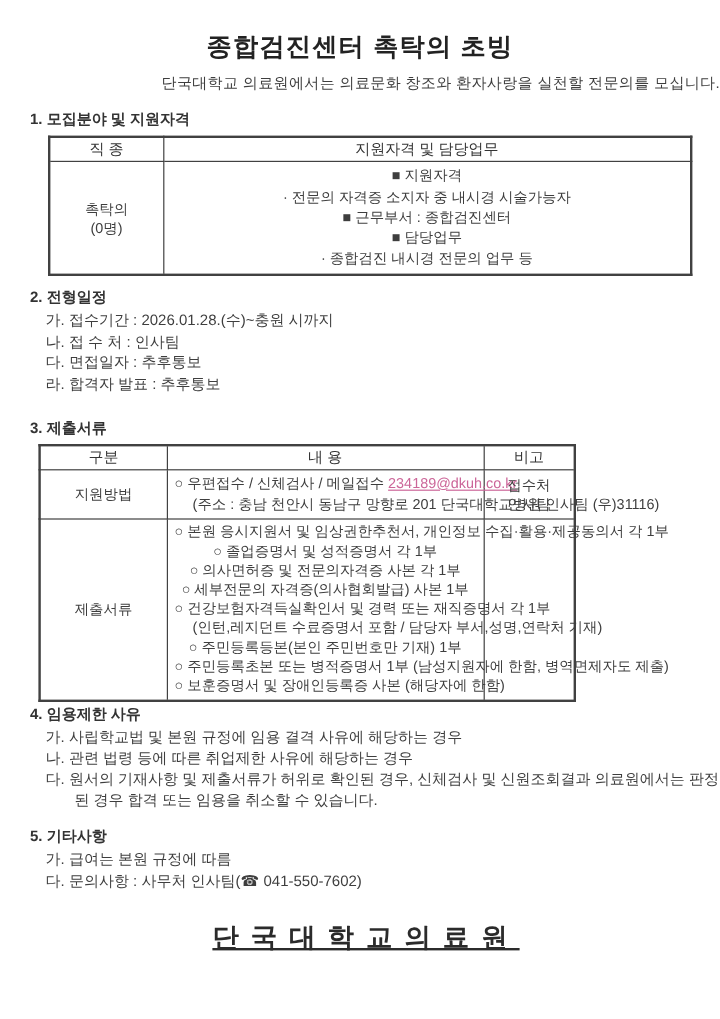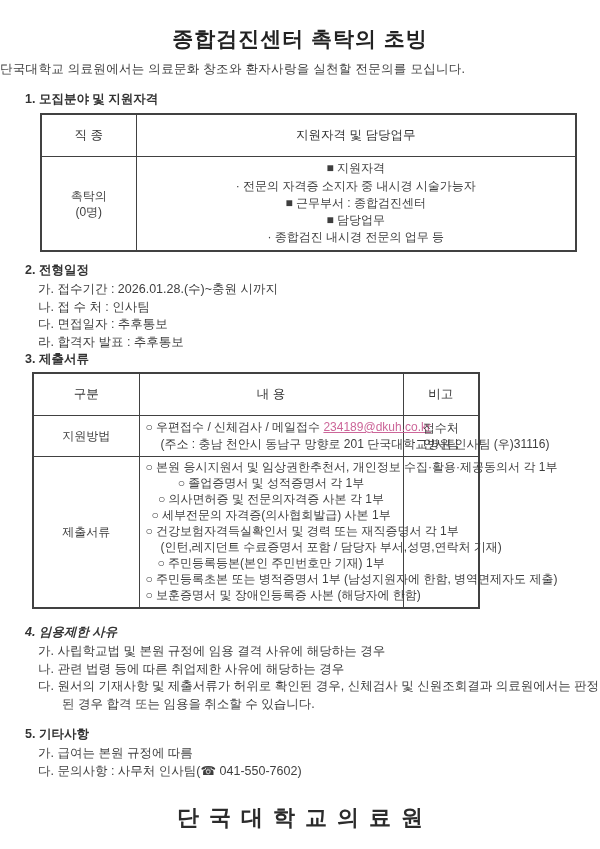--- a/index.html
+++ b/index.html
@@ -13,36 +13,36 @@
   .page { padding-top: 25px; }
 
   .title {
     text-align: center;
     font-size: 21px;
     font-weight: bold;
     color: #222222;
     letter-spacing: 1px;
   }
   .intro {
-    text-align: left;
+    text-align: right;
     margin-top: 8px;
     font-size: 12.5px;
     letter-spacing: 0.3px;
   }
 
   .sec-heading {
     margin-left: 25px;
     font-size: 12.5px;
     font-weight: bold;
     color: #333333;
   }
   .mt1 { margin-top: 13px; }
   .mt2 { margin-top: 10px; }
-  .mt3 { }
-  .mt4 { margin-top: 15px; font-style: italic; }
+  .mt3 { margin-top: 20px; }
+  .mt4 { margin-top: 2px; }
   .mt5 { margin-top: 13px; }
 
   .plain-list { margin-left: 38px; margin-top: 2px; }
   .plain-list .li {
     font-size: 12.5px;
     line-height: 17.5px;
     padding-left: 24px;
     text-indent: -24px;
   }
 
@@ -52,21 +52,21 @@
     font-size: 12px;
   }
   .tbl1 { margin: 5px 0 0 40px; width: 537px; }
   .tbl2 { margin: 4px 0 0 32px; width: 448px; }
   th, td { border: 1px solid #414141; vertical-align: middle; }
   table { border: 2px solid #414141; }
   th {
     font-weight: normal;
     text-align: center;
     font-size: 12.5px;
-    padding: 12px 2px;
+    padding: 1px 2px;
     color: #333333;
   }
   .tbl1 th { height: 15px; }
   .tbl2 th { height: 17px; }
   td.center { text-align: center; line-height: 16px; }
   td.content { padding: 3px 6px; text-align: center; }
   .cell-line { line-height: 17.2px; white-space: nowrap; }
   .tight .cell-line { line-height: 16px; }
   .cont { padding-left: 15px; }
 
@@ -84,20 +84,21 @@
   }
 
   .footer {
     margin-top: 23px;
     text-align: center;
     font-size: 22px;
     font-weight: bold;
     color: #2b2b2b;
     letter-spacing: 10px;
     text-indent: 10px;
+    text-decoration: underline;
   }
 </style>
 </head>
 <body>
 
 <div class="page">
 
   <div class="title">종합검진센터 촉탁의 초빙</div>
   <div class="intro">단국대학교 의료원에서는 의료문화 창조와 환자사랑을 실천할 전문의를 모십니다.</div>
 

